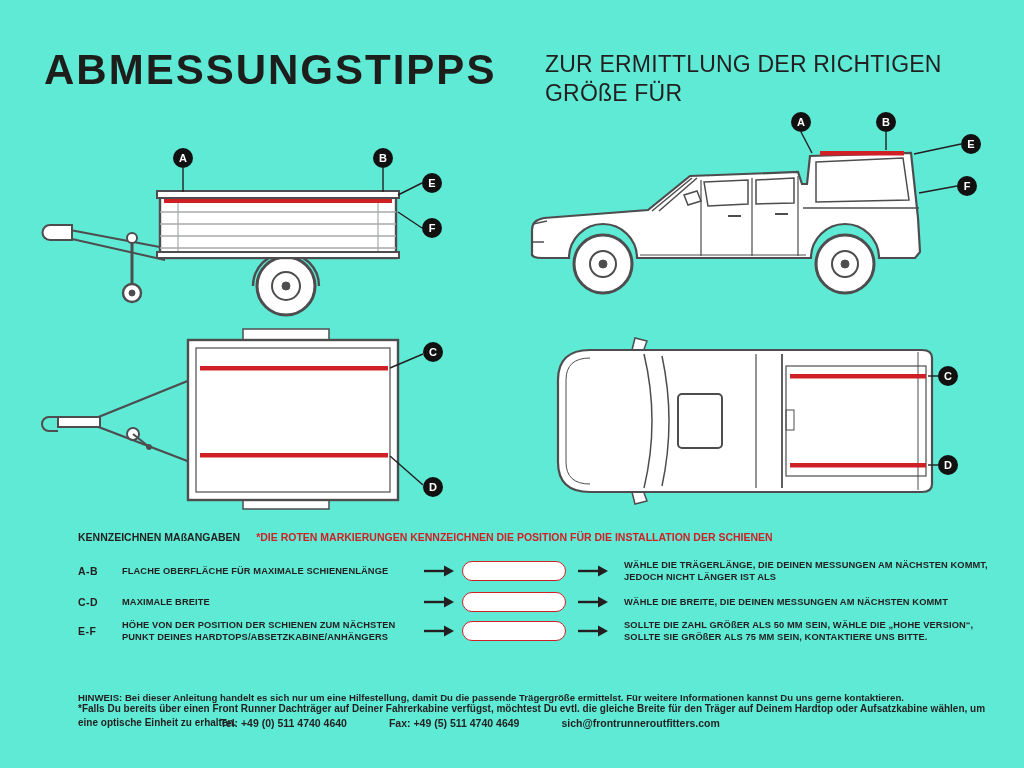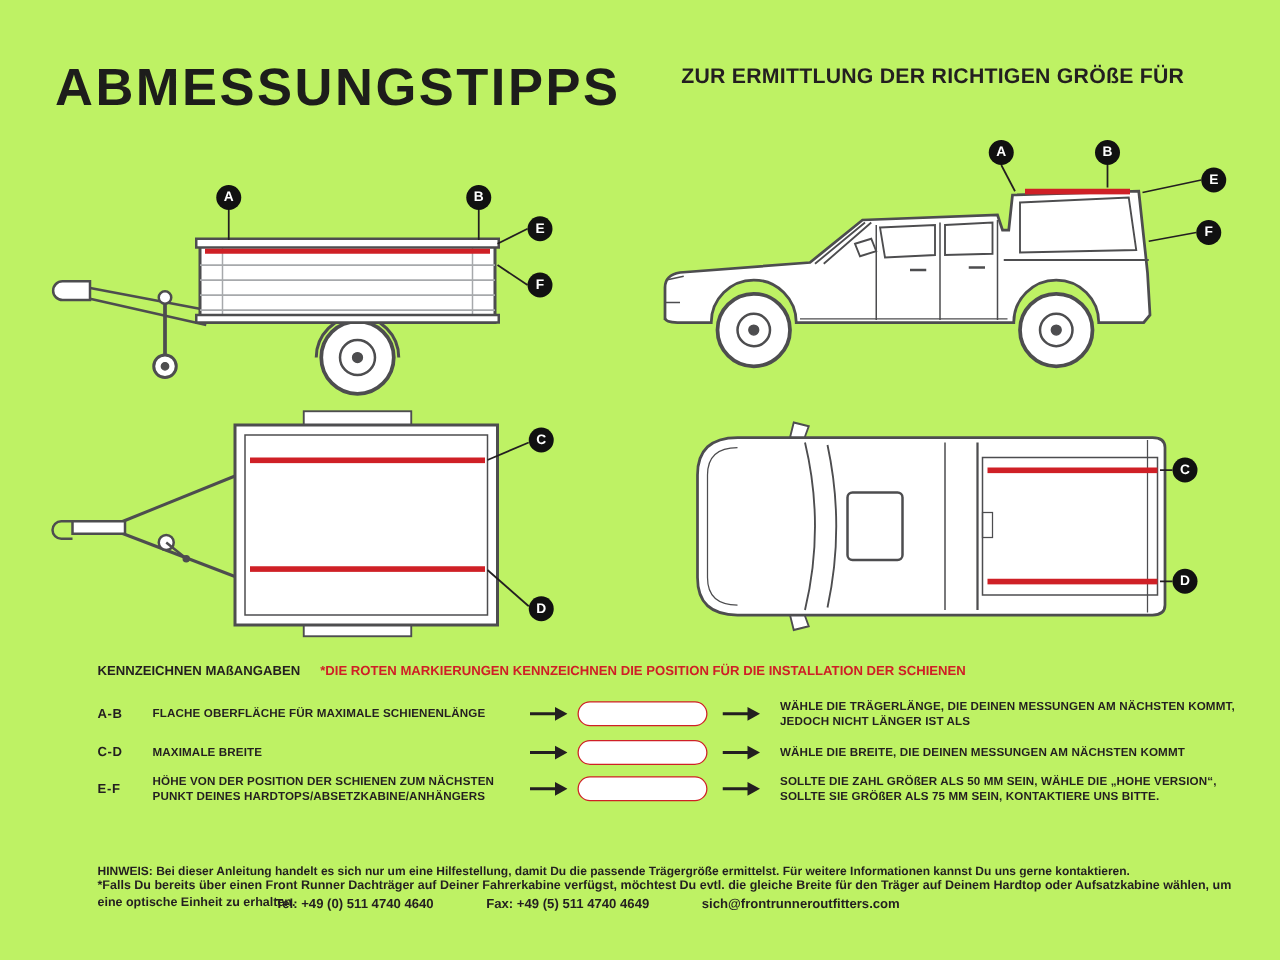--- a/index.html
+++ b/index.html
@@ -1,29 +1,29 @@
 <!DOCTYPE html>
 <html><head>
 <meta charset="utf-8">
 <style>
   * { margin:0; padding:0; box-sizing:border-box; }
   html,body { background:#e8e8e8; }
   .page {
-    position:relative; width:1024px; height:768px; background:#bef264;
+    position:relative; width:1024px; height:768px; background:#5eead4;
     font-family:"Liberation Sans", sans-serif; color:#231f20; overflow:hidden;
     margin:0 auto;
   }
   .abs { position:absolute; }
   .illus { position:absolute; }
   .page-title {
     left:44px; top:46px; font-size:42px; font-weight:bold; letter-spacing:2px;
     color:#1d1d1b;
   }
   .subtitle {
-    left:545px; top:50px; width:450px; font-size:17px; font-weight:bold;
+    left:545px; top:50px; width:450px; font-size:23px; font-weight:normal;
     line-height:1.25; letter-spacing:0.2px;
   }
   .req-heading { left:78px; top:531px; font-size:10.5px; font-weight:bold; display:flex; gap:16px; }
   .req-note { color:#cf2026; }
   .mrow { position:absolute; left:78px; width:930px; height:34px; }
   .mrow > * { position:absolute; top:50%; transform:translateY(-50%); }
   .mkey  { left:0; width:42px; font-size:10.5px; font-weight:bold; letter-spacing:0.5px; }
   .mdesc { left:44px; width:300px; font-size:9.3px; font-weight:bold; line-height:1.3; letter-spacing:0.1px; }
   .marrow1 { left:346px; }
   .mbox {

